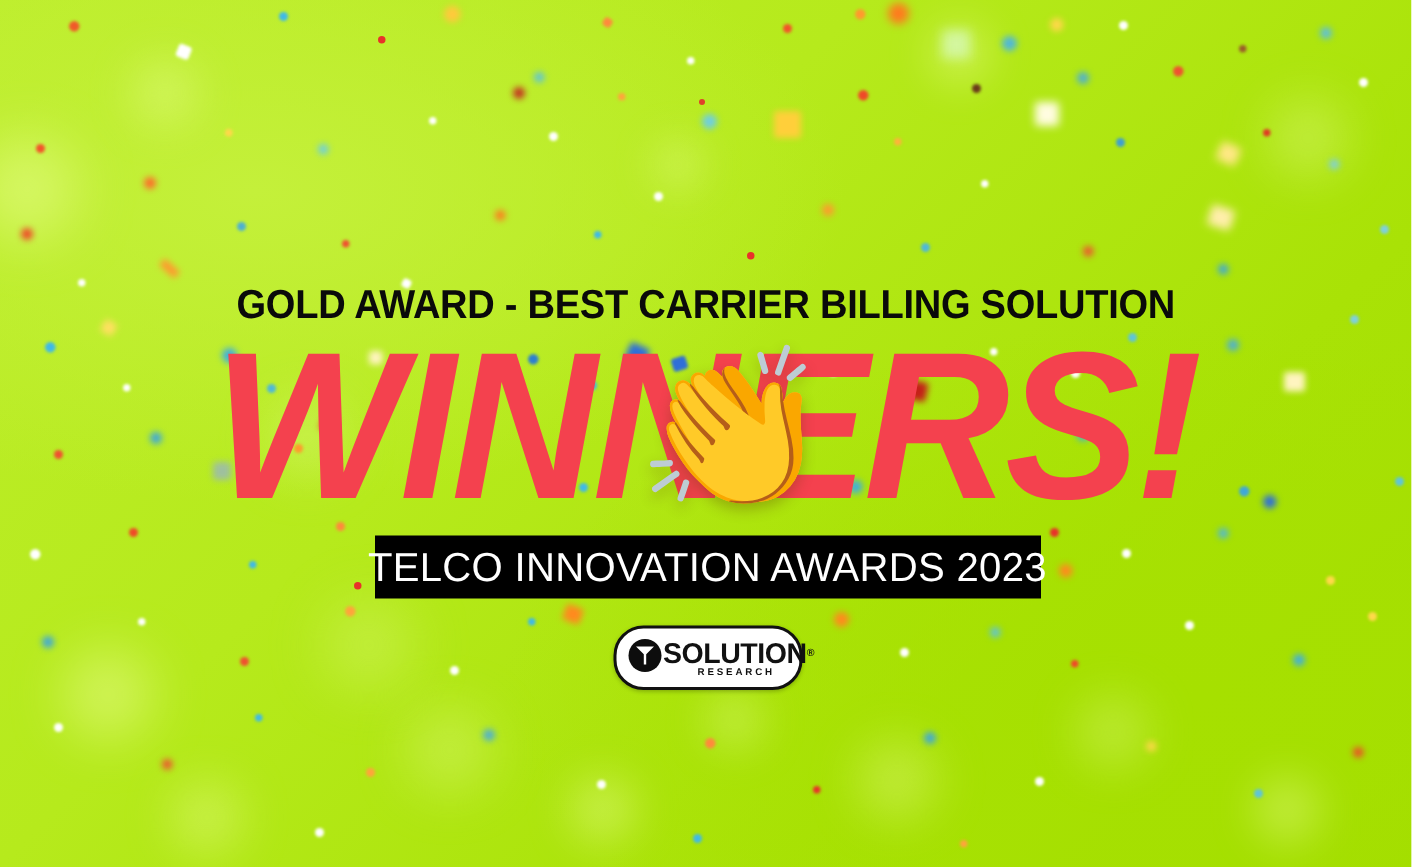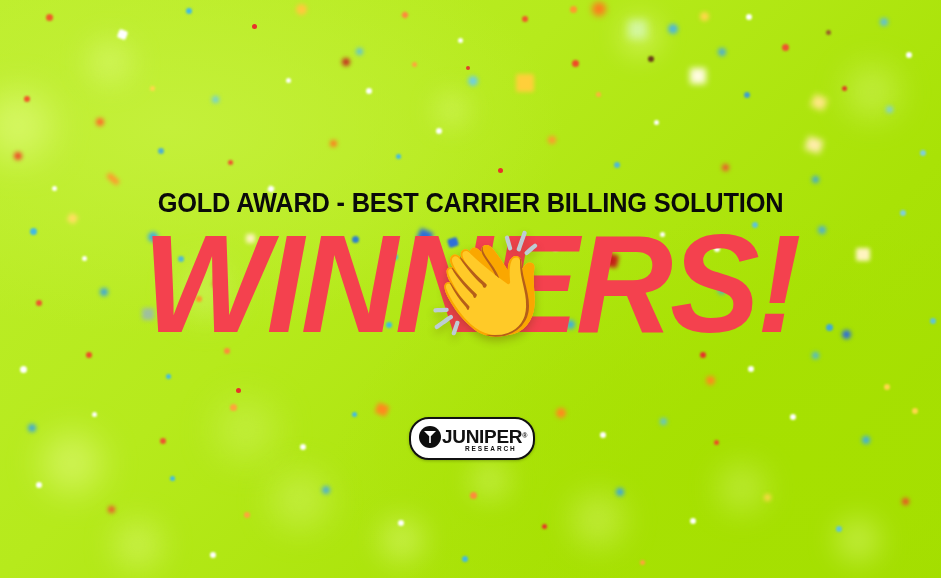--- a/index.html
+++ b/index.html
@@ -281,27 +281,30 @@
     </div>
 
   <div id="content">
 
     <div class="headline">GOLD AWARD - BEST CARRIER BILLING SOLUTION</div>
 
     <div class="winners">WINNERS!</div>
 
     <div class="emoji">👏</div>
 
+    <div class="banner">
+      <span class="banner-text">TELCO INNOVATION AWARDS 2023</span>
+    </div>
 
     <div class="logo">
       <span class="logo-mark">
         <svg width="14" height="16" viewBox="0 0 14 16" aria-hidden="true">
           <path d="M1 2 L13 2 L7.8 7.2 L7.8 14 L6.2 14 L6.2 7.2 Z" fill="#ffffff"></path>
         </svg>
       </span>
       <span class="logo-wordmark">
-        <span>JUNIPER</span><span class="logo-reg">®</span>
+        <span>SOLUTION</span><span class="logo-reg">®</span>
       </span>
       <span class="logo-sub">RESEARCH</span>
     </div>
 
   </div>
 </div>
 
 </body></html>

